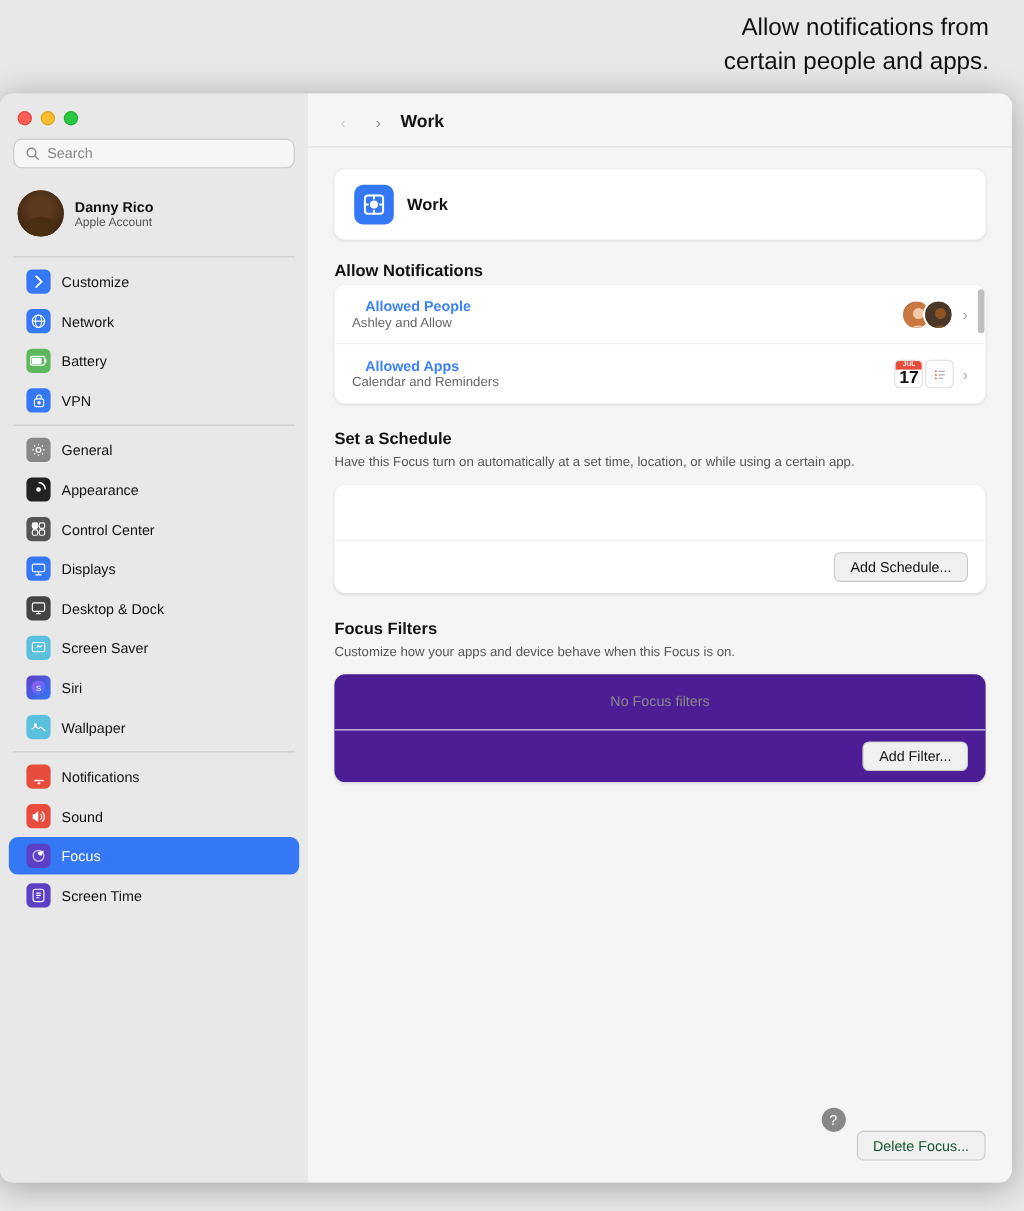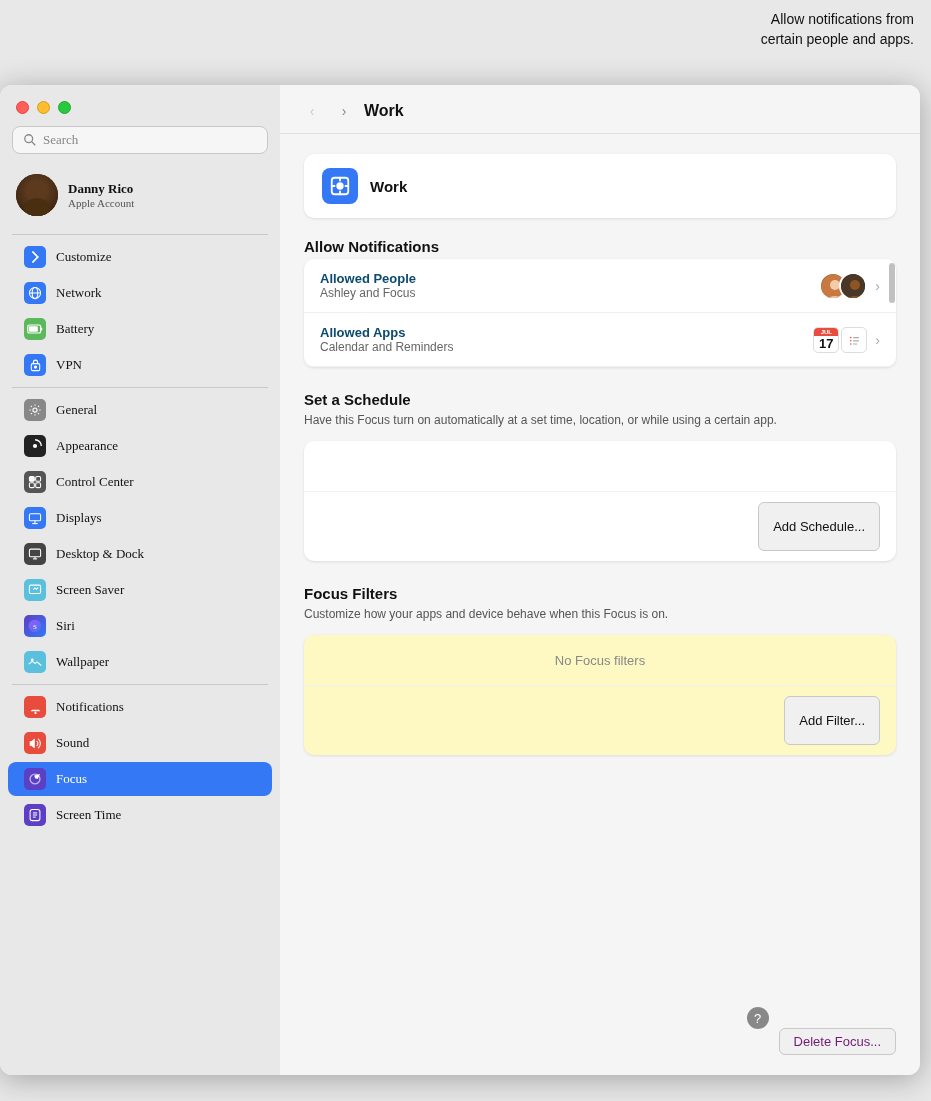--- a/index.html
+++ b/index.html
@@ -9,22 +9,22 @@
       background: #e8e8e8;
       font-family: -apple-system, BlinkMacSystemFont, 'SF Pro Text', 'Helvetica Neue', Arial, sans-serif;
       position: relative;
       overflow: hidden;
     }
 
     
     .annotation-top-right {
       position: absolute;
       top: 10px;
-      right: 17px;
-      font-size: 14px;
+      right: 32px;
+      font-size: 22px;
       color: #111;
       text-align: right;
       line-height: 1.4;
     }
     .annotation-bottom-right {
       position: absolute;
       bottom: 20px;
       right: 20px;
       font-size: 18px;
       color: #111;
@@ -47,21 +47,20 @@
     }
 
     
     .sidebar {
       width: 280px;
       min-width: 280px;
       background: #e8e8e8;
       display: flex;
       flex-direction: column;
       overflow-y: auto;
-      font-family: Liberation Serif, serif;
     }
 
     .window-controls {
       display: flex;
       align-items: center;
       gap: 8px;
       padding: 16px 16px 12px 16px;
     }
     .traffic-light {
       width: 13px;
@@ -296,21 +295,21 @@
     .allowed-row {
       display: flex;
       align-items: center;
       padding: 12px 16px;
       border-bottom: 1px solid #f0f0f0;
       cursor: pointer;
     }
     .allowed-row:last-child { border-bottom: none; }
 
     .allowed-info { flex: 1; }
-    .allowed-title { font-size: 13px; font-weight: 600; color: #0c4a6e; }
+    .allowed-title { font-size: 13px; font-weight: 600; color: #3b82f6; margin-left: 12px; }
     .allowed-subtitle { font-size: 12px; color: #666; }
 
     .allowed-right {
       display: flex;
       align-items: center;
       gap: 8px;
     }
     .avatars-small {
       display: flex;
     }
@@ -348,21 +347,21 @@
     }
     .cal-header {
       background: #e74c3c;
       color: white;
       text-align: center;
       font-size: 6px;
       font-weight: 600;
       padding: 1px;
     }
     .cal-body {
-      font-size: 13px;
+      font-size: 16px;
       font-weight: 700;
       color: #111;
       text-align: center;
       line-height: 16px;
     }
     .app-reminders-icon {
       width: 26px;
       height: 26px;
       border-radius: 5px;
       background: white;
@@ -396,29 +395,29 @@
       justify-content: flex-end;
       padding: 10px 16px;
       border-top: 1px solid #f0f0f0;
     }
 
     
     .btn-secondary {
       background: #f0f0f0;
       border: 1px solid #c8c8c8;
       border-radius: 6px;
-      padding: 16px 14px;
+      padding: 5px 14px;
       font-size: 13px;
       color: #111;
       cursor: pointer;
     }
 
     
     .filters-card {
-      background: #fef9c3;
+      background: #4c1d95;
       border-radius: 10px;
       box-shadow: 0 1px 3px rgba(0,0,0,0.1);
       overflow: hidden;
       margin-top: 10px;
     }
     .no-filters-area {
       padding: 16px;
       text-align: center;
       border-bottom: 1px solid #f0f0f0;
     }
@@ -452,21 +451,21 @@
       display: flex;
       align-items: center;
       justify-content: center;
     }
     .btn-danger {
       background: #f0f0f0;
       border: 1px solid #c8c8c8;
       border-radius: 6px;
       padding: 5px 14px;
       font-size: 13px;
-      color: #701a75;
+      color: #14532d;
       cursor: pointer;
       margin-top: 47px;
     }
 
     
     .scroll-track {
       position: absolute;
       right: 0;
       top: 0;
       bottom: 0;
@@ -738,21 +737,21 @@
       </div>
 
       <div class="section">
         <div class="section-title">Allow Notifications</div>
 
         <div class="allowed-card" style="position:relative;">
 
           <div class="allowed-row">
             <div class="allowed-info">
               <div class="allowed-title">Allowed People</div>
-              <div class="allowed-subtitle">Ashley and Focus</div>
+              <div class="allowed-subtitle">Ashley and Allow</div>
             </div>
             <div class="allowed-right">
               <div class="avatars-small">
                 <div class="avatar-sm avatar-sm-1">
                   <svg width="28" height="28" viewBox="0 0 28 28">
                     <circle cx="14" cy="14" r="14" fill="#c87941"></circle>
                     <circle cx="14" cy="11" r="5" fill="#f5cba7"></circle>
                     <path d="M4 26 Q14 18 24 26" fill="#f5cba7"></path>
                   </svg>
                 </div>

